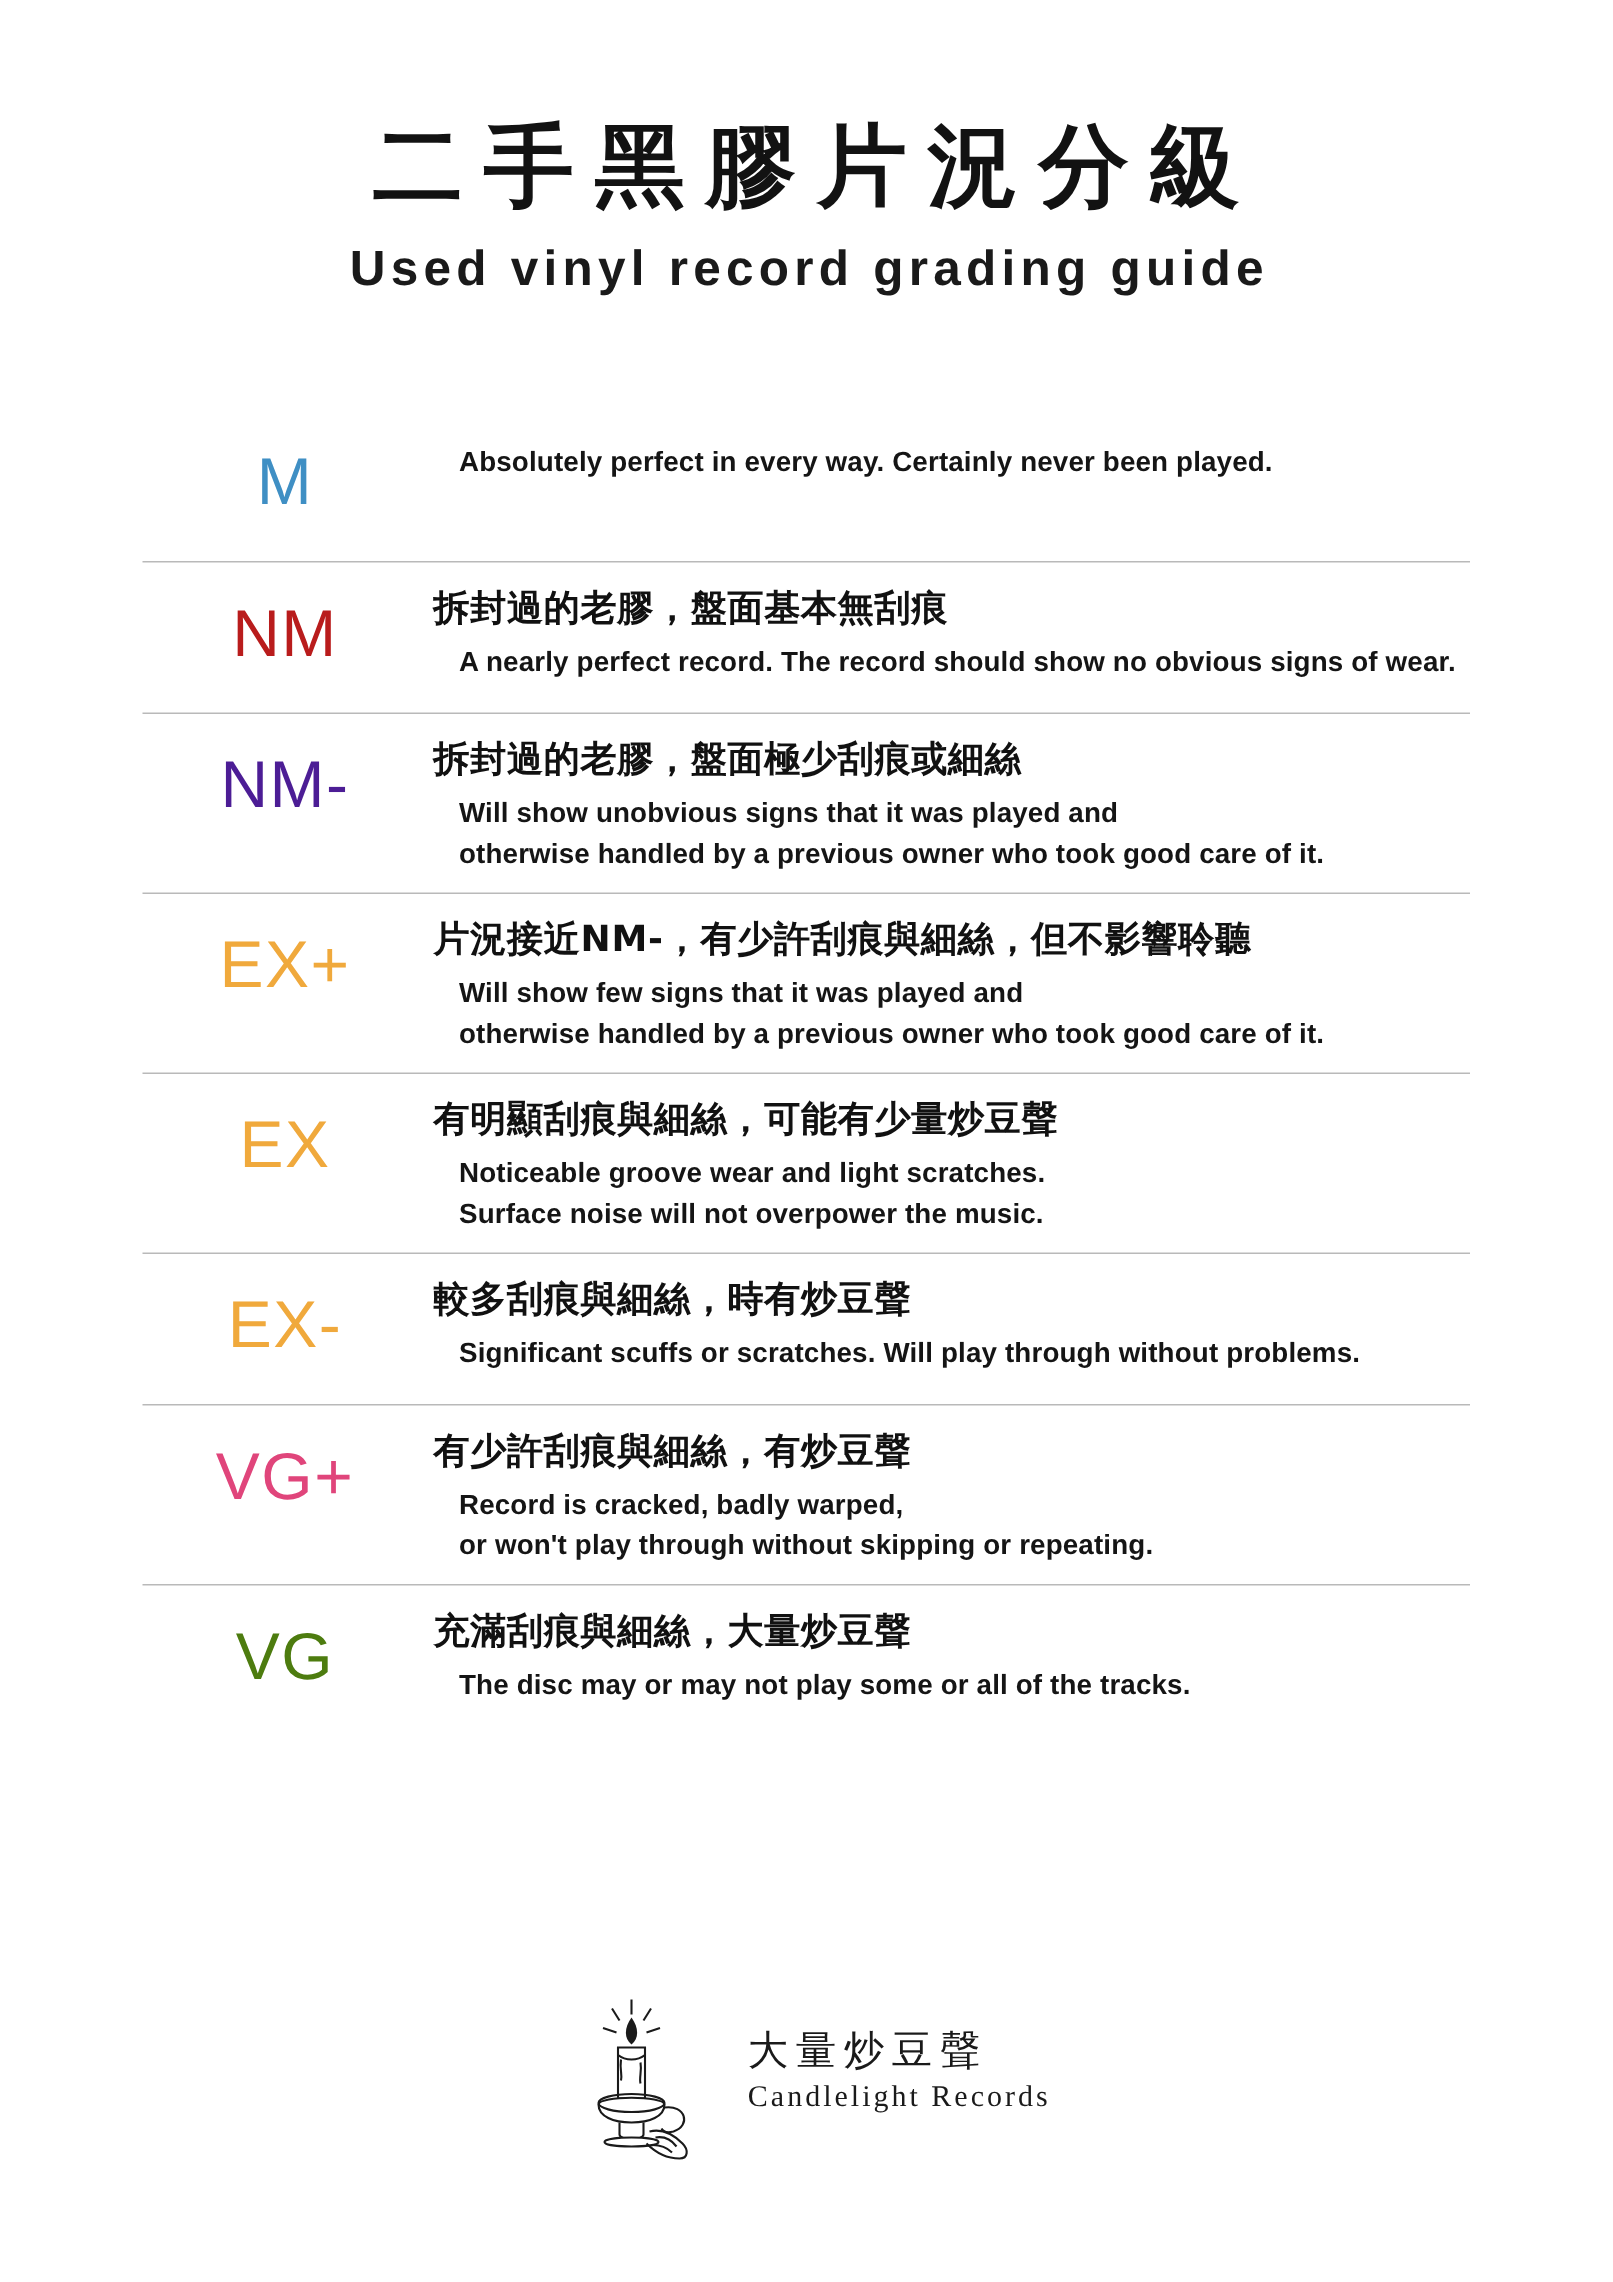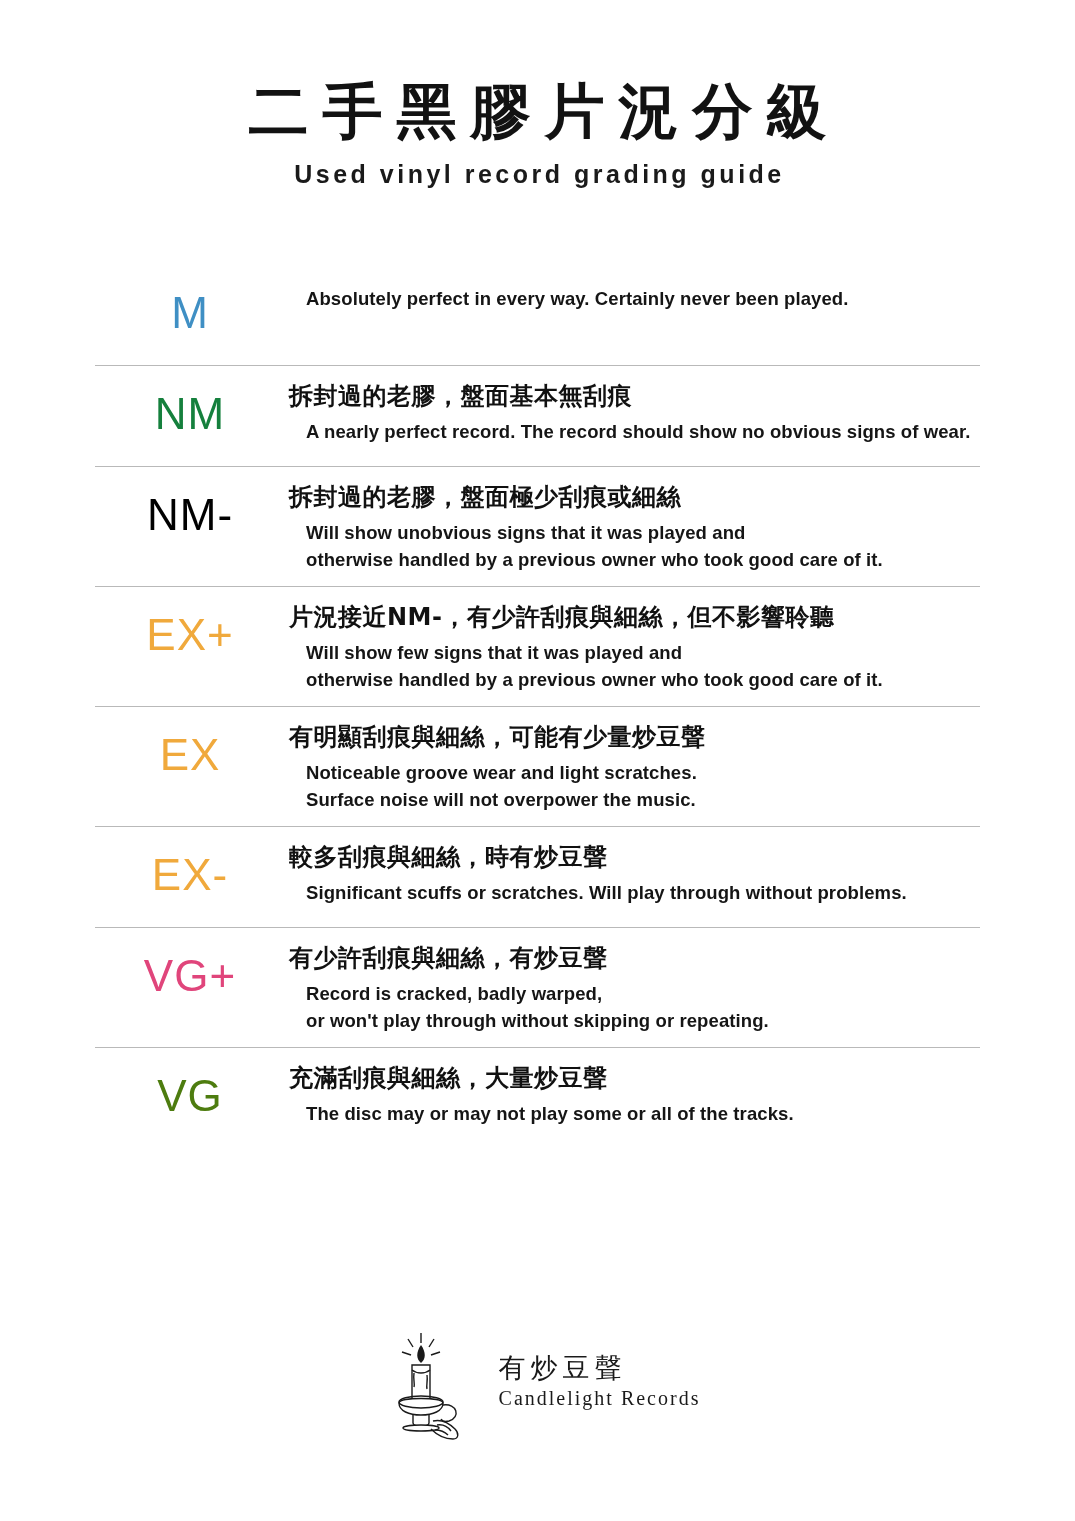--- a/index.html
+++ b/index.html
@@ -32,21 +32,21 @@
     font-size: 60px;
     font-weight: 700;
     letter-spacing: 14px;
     color: #121212;
     line-height: 1.1;
     margin: 0;
     padding-left: 14px;
   }
   .title-en {
     font-family: "Liberation Sans", sans-serif;
-    font-size: 25px;
+    font-size: 33px;
     font-weight: 700;
     letter-spacing: 3.5px;
     color: #1a1a1a;
     margin: 16px 0 0 0;
     padding-left: 4px;
   }
   .list {
     margin-top: 84px;
     padding: 0 95px 0 95px;
     flex: 0 0 auto;
@@ -142,31 +142,31 @@
     <div class="row first">
       <div class="grade" style="color:#3f8fc4">M</div>
       <div class="texts">
         <div class="en">
           <span class="line">Absolutely perfect in every way. Certainly never been played.</span>
         </div>
       </div>
     </div>
 
     <div class="row">
-      <div class="grade" style="color:#15803d">NM</div>
+      <div class="grade" style="color:#b91c1c">NM</div>
       <div class="texts">
         <div class="zh">拆封過的老膠，盤面基本無刮痕</div>
         <div class="en">
           <span class="line">A nearly perfect record. The record should show no obvious signs of wear.</span>
         </div>
       </div>
     </div>
 
     <div class="row">
-      <div class="grade" style="color:#000000">NM-</div>
+      <div class="grade" style="color:#4c1d95">NM-</div>
       <div class="texts">
         <div class="zh">拆封過的老膠，盤面極少刮痕或細絲</div>
         <div class="en">
           <span class="line">Will show unobvious signs that it was played and</span>
           <span class="line">otherwise handled by a previous owner who took good care of it.</span>
         </div>
       </div>
     </div>
 
     <div class="row">
@@ -251,18 +251,18 @@
 
           <path d="M68 80 C82 78 86 92 74 96 C70 97 67 96 66 94"></path>
 
           <path d="M58 96 C66 94 74 98 80 104 C84 108 84 114 78 114 C70 114 62 110 56 104"></path>
           <path d="M62 100 C68 99 73 102 76 106"></path>
           <path d="M60 105 C65 105 70 107 73 110"></path>
         </g>
       </svg>
     </div>
     <div class="brand">
-      <div class="brand-zh">有炒豆聲</div>
+      <div class="brand-zh">大量炒豆聲</div>
       <div class="brand-en">Candlelight Records</div>
     </div>
   </div>
 
 </div>
 
 </body></html>

